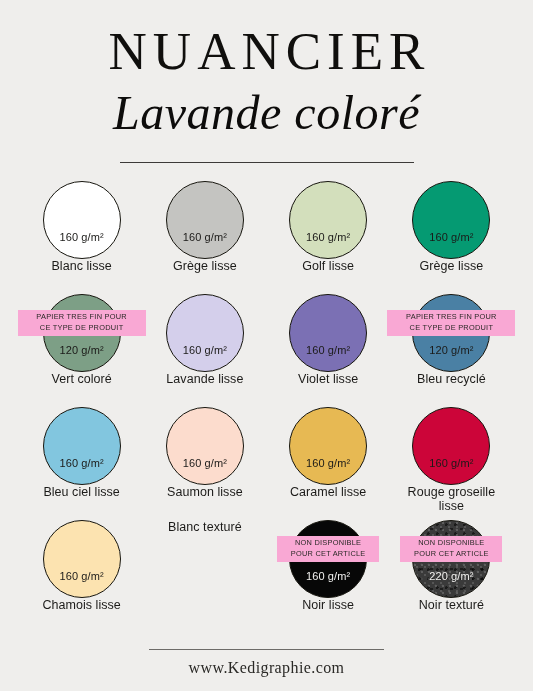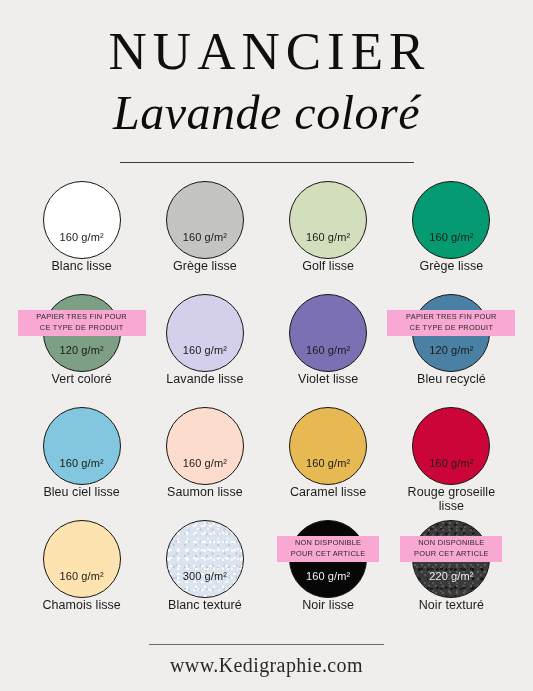--- a/index.html
+++ b/index.html
@@ -165,21 +165,21 @@
     text-align: center;
   }
   .footer-rule {
     width: 235px;
     height: 1px;
     background: #6d6b68;
     margin: 0 auto 9px auto;
   }
   .footer-url {
     font-family: "Liberation Serif", serif;
-    font-size: 20px;
+    font-size: 16px;
     color: #2a2926;
     letter-spacing: 0.4px;
   }
 </style>
 </head>
 <body>
 
 <div class="page">
 
   <div class="header">
@@ -295,25 +295,20 @@
       </div>
       <div class="cell">
         <div class="swatch-wrap">
           <div class="swatch" style="background: rgb(252, 227, 176);">
             <div class="weight">160 g/m²</div>
           </div>
         </div>
         <div class="label">Chamois lisse</div>
       </div>
       <div class="cell">
-        <div class="swatch-wrap">
-          <div class="swatch textured" style="background: rgb(219, 228, 238);">
-            <div class="weight">300 g/m²</div>
-          </div>
-        </div>
         <div class="label">Blanc texturé</div>
       </div>
       <div class="cell">
         <div class="swatch-wrap">
           <div class="swatch" style="background: rgb(7, 7, 7);">
             <div class="weight light">160 g/m²</div>
           </div>
           <div class="banner narrow">
             <div>NON DISPONIBLE</div>
             <div>POUR CET ARTICLE</div>

